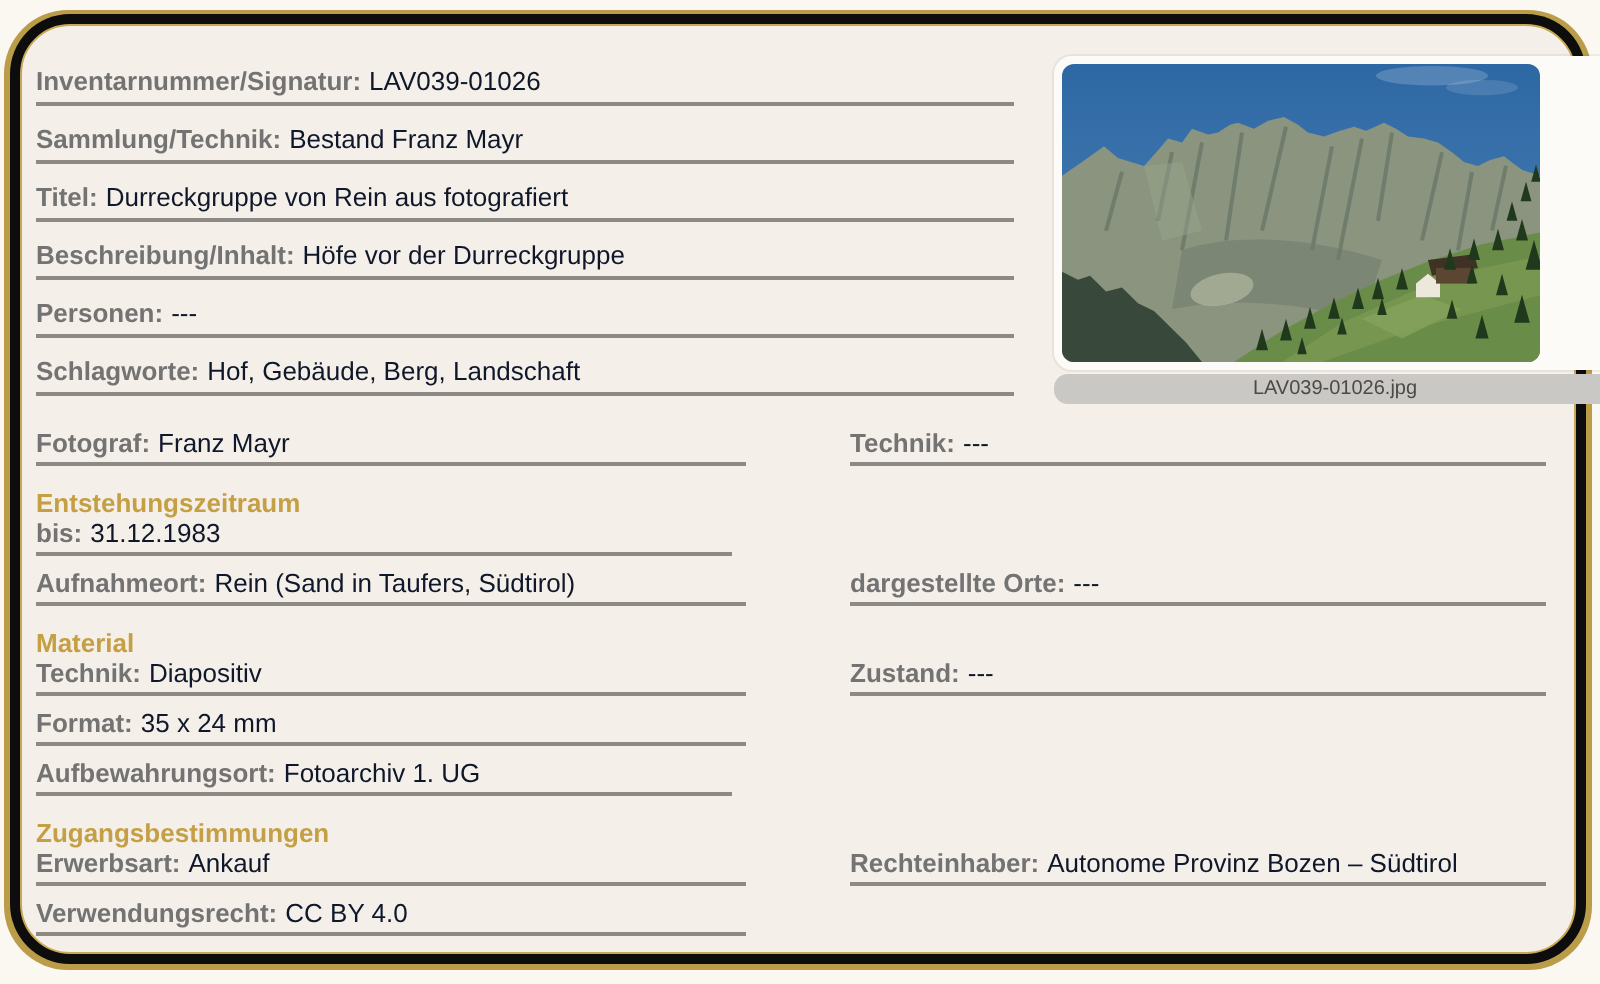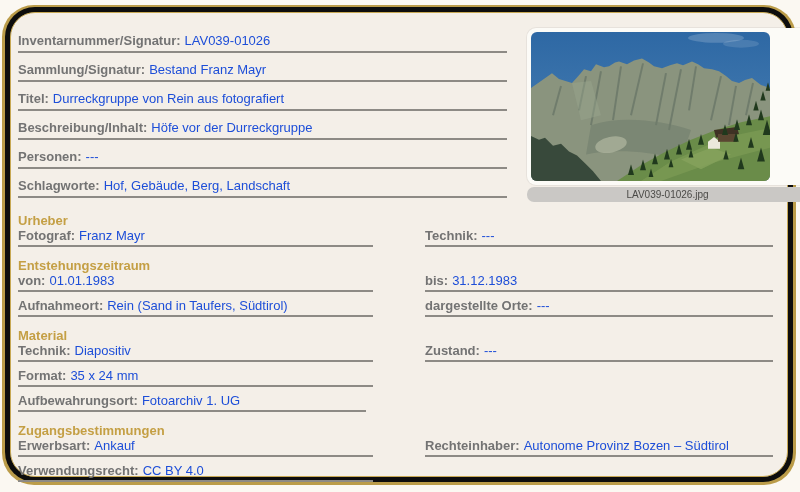--- a/index.html
+++ b/index.html
@@ -12,21 +12,21 @@
   .card-gold{position:absolute;left:2px;top:5px;width:794px;height:480px;
     background:#bb9c49;border-radius:32px;}
   .card-black{position:absolute;left:3px;top:2px;right:3px;bottom:3px;
     background:#0d0d0d;border-radius:30px;}
   .card-inner{position:absolute;left:5px;top:5px;right:5px;bottom:5px;
     background:#f4efe8;border:1px solid #c7a854;border-radius:25px;box-sizing:border-box;}
   
   .content{position:absolute;left:18px;top:13px;width:758px;}
   .field{border-bottom:2px solid #8d8a85;font-size:13px;line-height:15px;padding:0 0 2px 0;}
   .lbl{font-weight:bold;color:#737373;}
-  .val{color:#1d4ed8;margin-left:4px;}
+  .val{color:#0f172a;margin-left:4px;}
   .top-field{width:489px;padding:9px 0 3px 0;}
   .top-field.first{margin-top:11px;}
   .sec-h{font-size:13px;line-height:14px;font-weight:bold;color:#c49f44;}
   .row{display:flex;column-gap:52px;}
   .cell-l{width:355px;flex:none;}
   .cell-r{width:348px;flex:none;}
   .mt16{margin-top:16px;} .mt12{margin-top:12px;} .mt6{margin-top:6px;}
   
   .photo-panel{position:absolute;left:527px;top:28px;width:281px;}
   .photo-frame{background:#fcfbf7;border-radius:9px;padding:4px;box-sizing:border-box;
@@ -43,56 +43,52 @@
     <div class="card-inner"></div>
   </div>
 </div>
 
 <div class="content">
 
   <div class="field top-field first">
     <span class="lbl">Inventarnummer/Signatur:</span><span class="val">LAV039-01026</span>
   </div>
   <div class="field top-field">
-    <span class="lbl">Sammlung/Signatur:</span><span class="val">Bestand Franz Mayr</span>
+    <span class="lbl">Sammlung/Technik:</span><span class="val">Bestand Franz Mayr</span>
   </div>
   <div class="field top-field">
     <span class="lbl">Titel:</span><span class="val">Durreckgruppe von Rein aus fotografiert</span>
   </div>
   <div class="field top-field">
     <span class="lbl">Beschreibung/Inhalt:</span><span class="val">Höfe vor der Durreckgruppe</span>
   </div>
   <div class="field top-field">
     <span class="lbl">Personen:</span><span class="val">---</span>
   </div>
   <div class="field top-field">
     <span class="lbl">Schlagworte:</span><span class="val">Hof, Gebäude, Berg, Landschaft</span>
   </div>
 
   <div class="row mt16">
-    <div class="cell-l sec-h">Urheber</div>
     <div class="cell-r"></div>
   </div>
   <div class="row">
     <div class="cell-l field">
       <span class="lbl">Fotograf:</span><span class="val">Franz Mayr</span>
     </div>
     <div class="cell-r field">
       <span class="lbl">Technik:</span><span class="val">---</span>
     </div>
   </div>
 
   <div class="row mt12">
     <div class="cell-l sec-h">Entstehungszeitraum</div>
     <div class="cell-r"></div>
   </div>
   <div class="row">
-    <div class="cell-l field">
-      <span class="lbl">von:</span><span class="val">01.01.1983</span>
-    </div>
     <div class="cell-r field">
       <span class="lbl">bis:</span><span class="val">31.12.1983</span>
     </div>
   </div>
   <div class="row mt6">
     <div class="cell-l field">
       <span class="lbl">Aufnahmeort:</span><span class="val">Rein (Sand in Taufers, Südtirol)</span>
     </div>
     <div class="cell-r field">
       <span class="lbl">dargestellte Orte:</span><span class="val">---</span>

